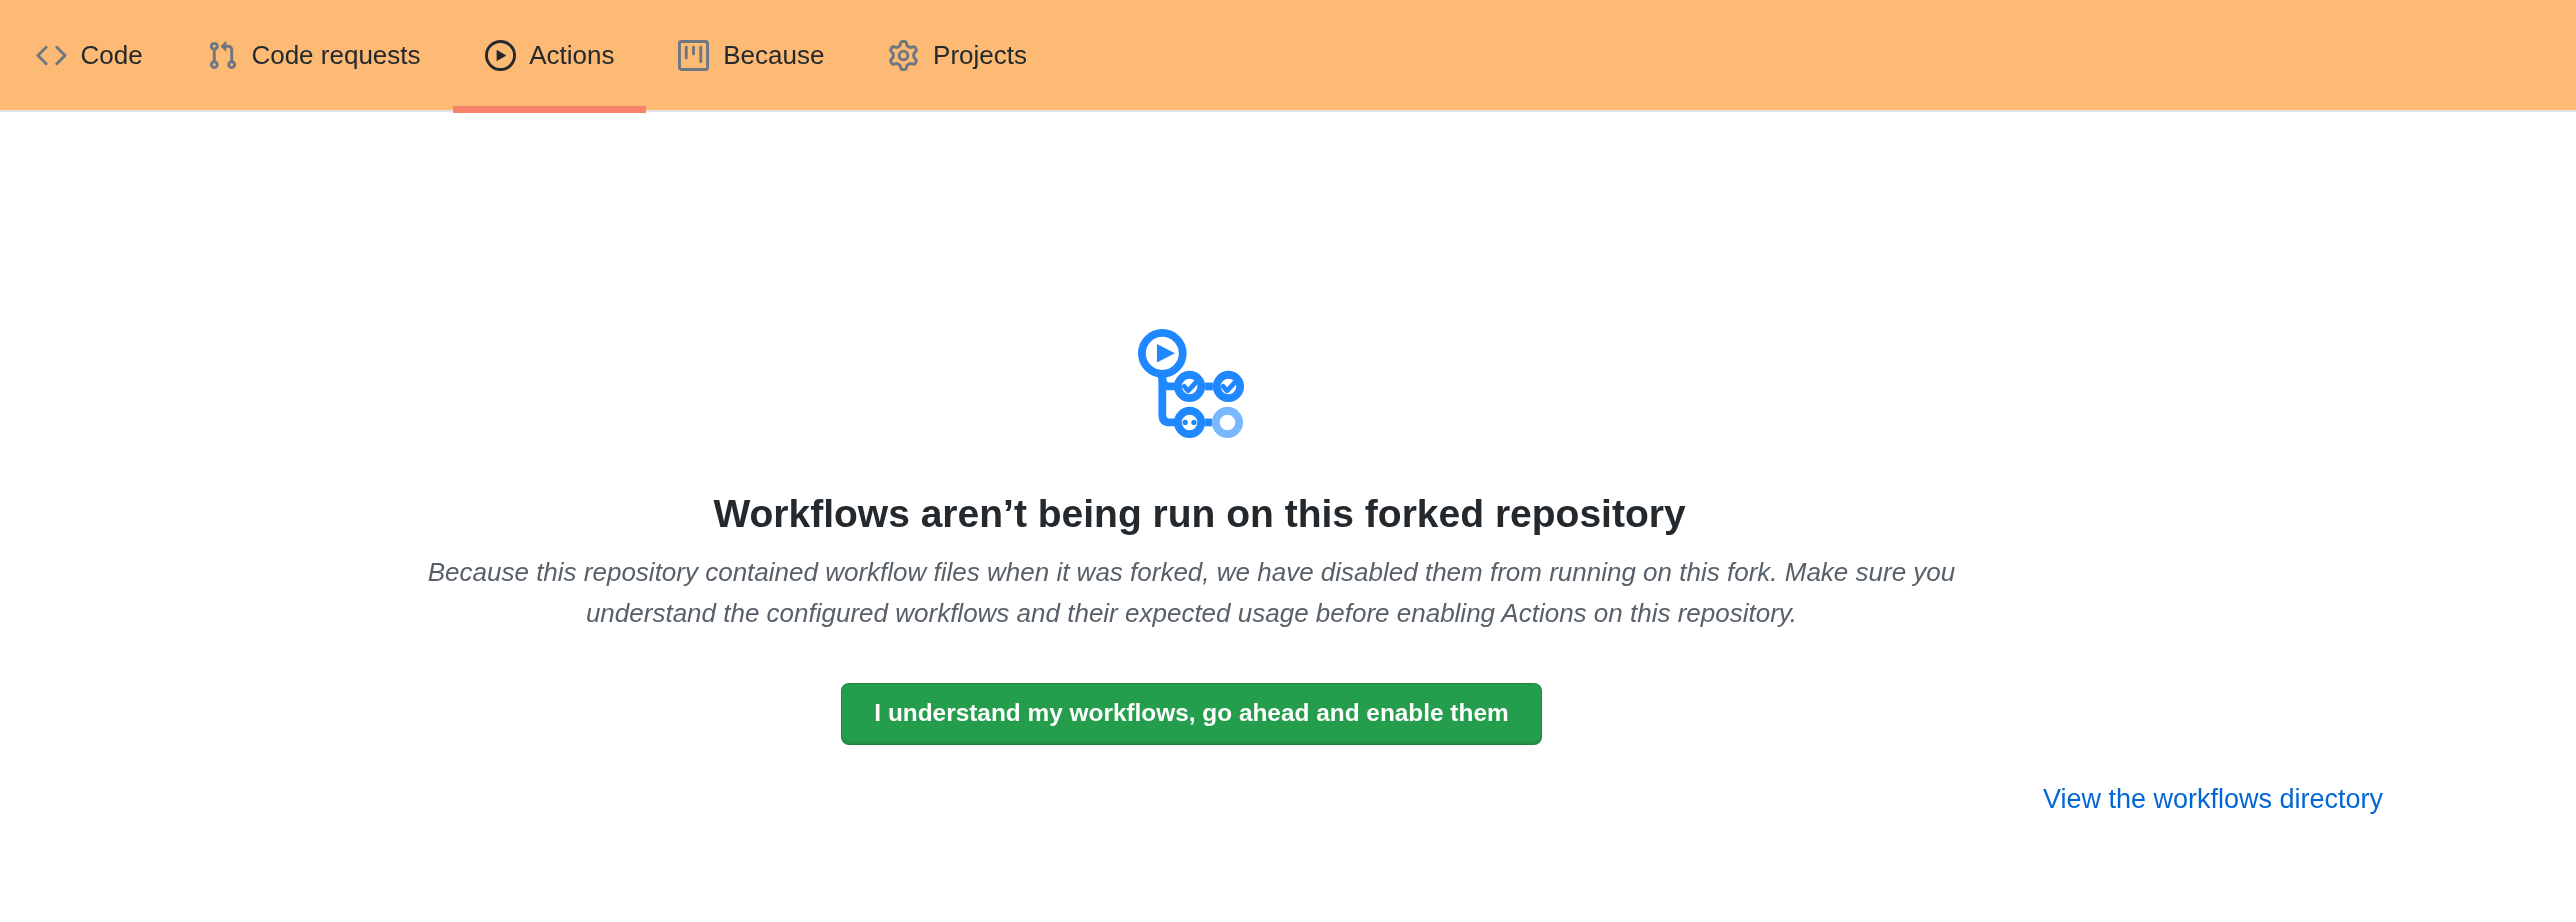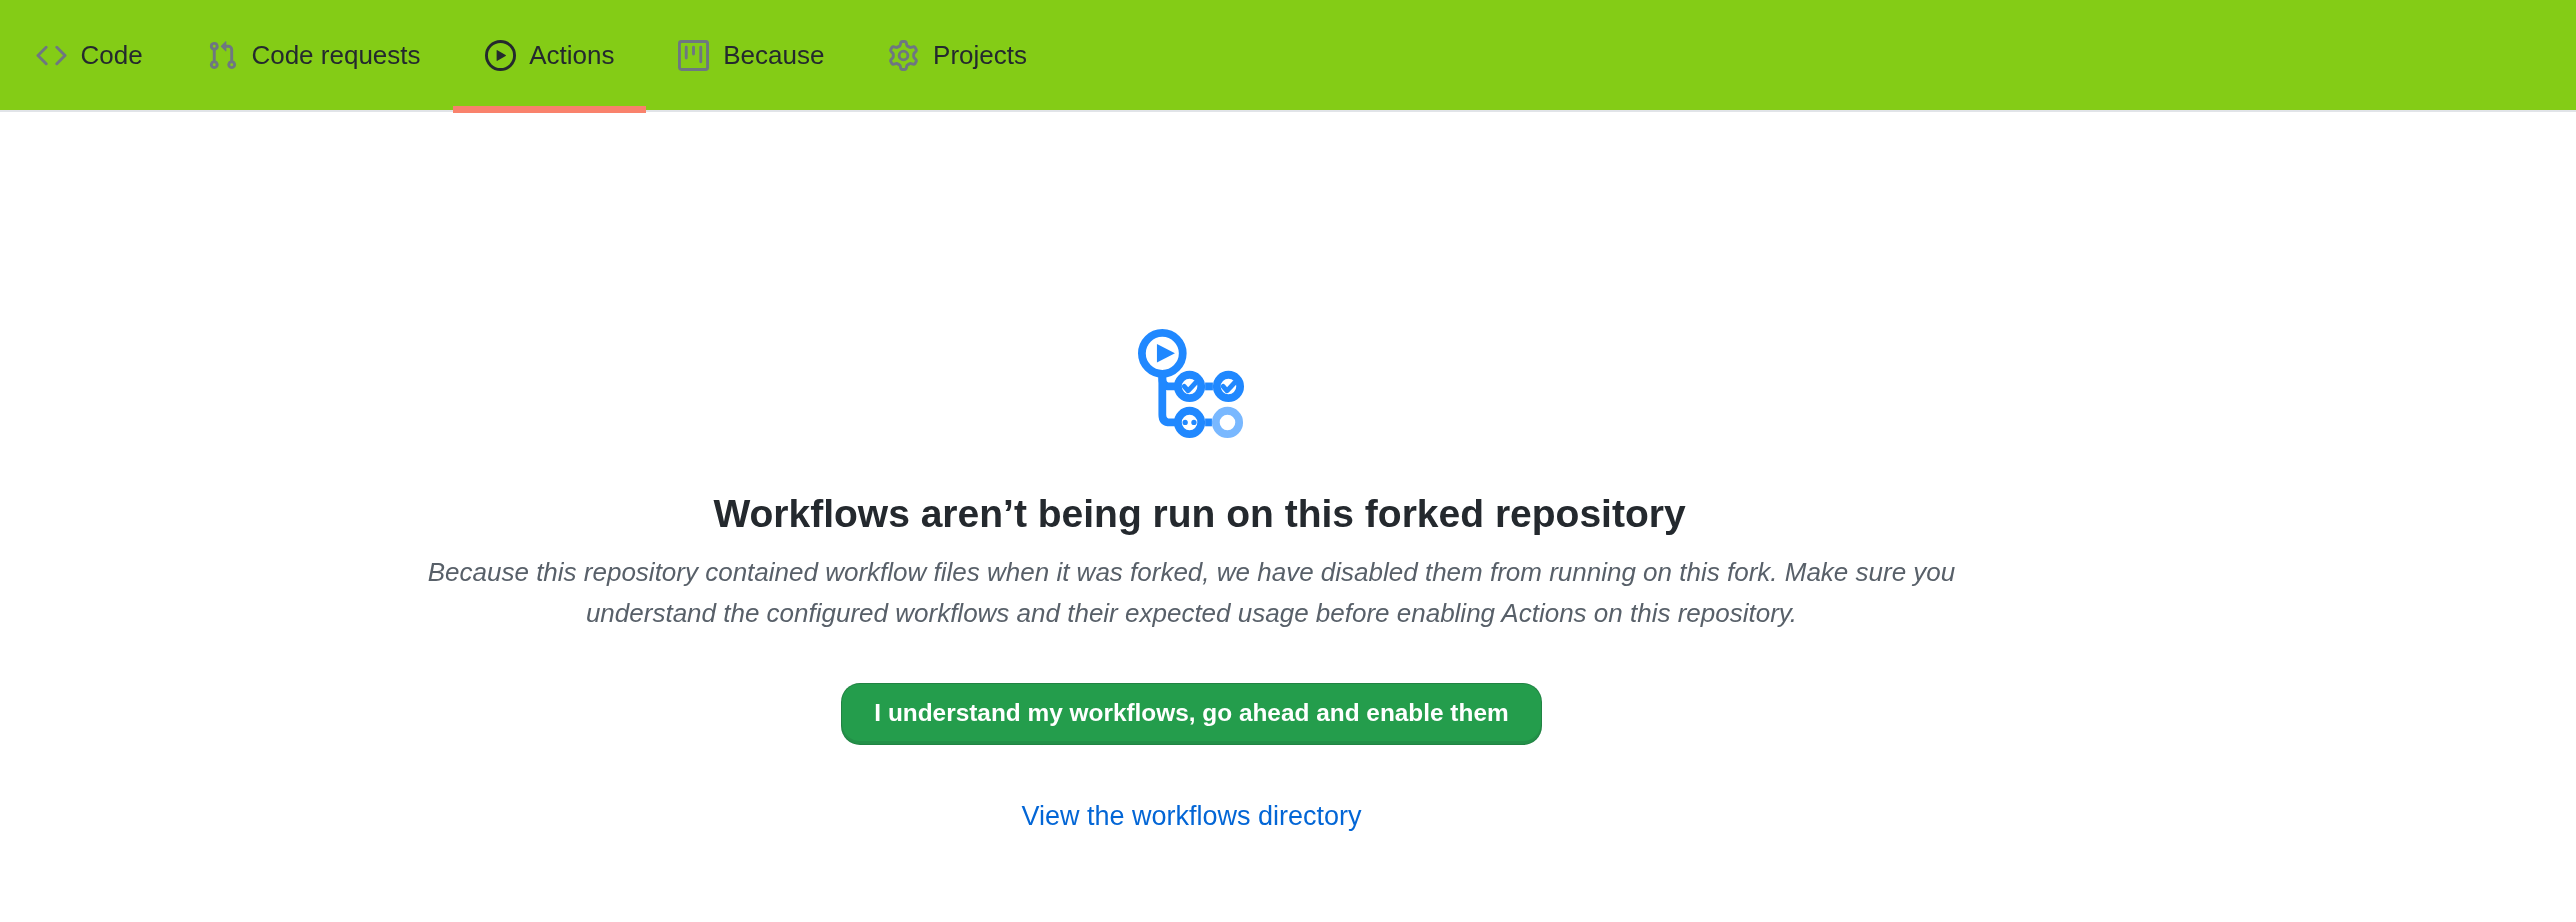--- a/index.html
+++ b/index.html
@@ -4,21 +4,21 @@
 <style>
   html,body{margin:0;padding:0;}
   body{
     width:2576px;height:923px;overflow:hidden;
     background:#ffffff;color:#24292e;
     font-family:"Liberation Sans","DejaVu Sans",sans-serif;
     -webkit-font-smoothing:antialiased;
   }
   
   .tabnav{
-    height:110px;background:#84cc16;border-bottom:2.9px solid #e1e4e8;
+    height:110px;background:#fdba74;border-bottom:2.9px solid #e1e4e8;
     display:flex;align-items:stretch;padding-left:3.9px;
   }
   .tab{
     position:relative;display:flex;align-items:center;gap:13.7px;
     padding:0 32px;font-size:26px;line-height:1;color:#24292e;
     text-decoration:none;cursor:pointer;white-space:nowrap;
   }
   .tab-icon{display:flex;align-items:center;color:#6e7781;}
   .tab-icon svg{width:31px;height:31px;display:block;fill:currentColor;}
   .tab.active{font-weight:normal;}
@@ -37,25 +37,25 @@
     margin:47px 0 0 16px;font-size:39px;line-height:49px;font-weight:bold;color:#24292e;
   }
   .bs-desc{
     margin:13.7px auto 0 auto;max-width:1603px;
     font-size:26px;line-height:41px;color:#586069;font-style:italic;
   }
   .bs-button{
     margin-top:49px;height:62px;padding:0 32px;
     background:#249d4c;color:#ffffff;
     font-family:inherit;font-size:24.4px;font-weight:bold;line-height:1;
-    border:1px solid rgba(27,31,35,0.2);border-radius:19px;
+    border:1px solid rgba(27,31,35,0.2);border-radius:8px;
     box-shadow:inset 0 -2.9px 0 rgba(27,31,35,0.10);
     cursor:pointer;
   }
-  .bs-link-row{margin-top:56px;}
+  .bs-link-row{margin-top:39px;text-align:right;}
   .bs-link{
     font-size:27px;color:#0366d6;text-decoration:none;cursor:pointer;
   }
 </style>
 </head>
 <body>
 
 <nav class="tabnav">
 
   <a class="tab">

